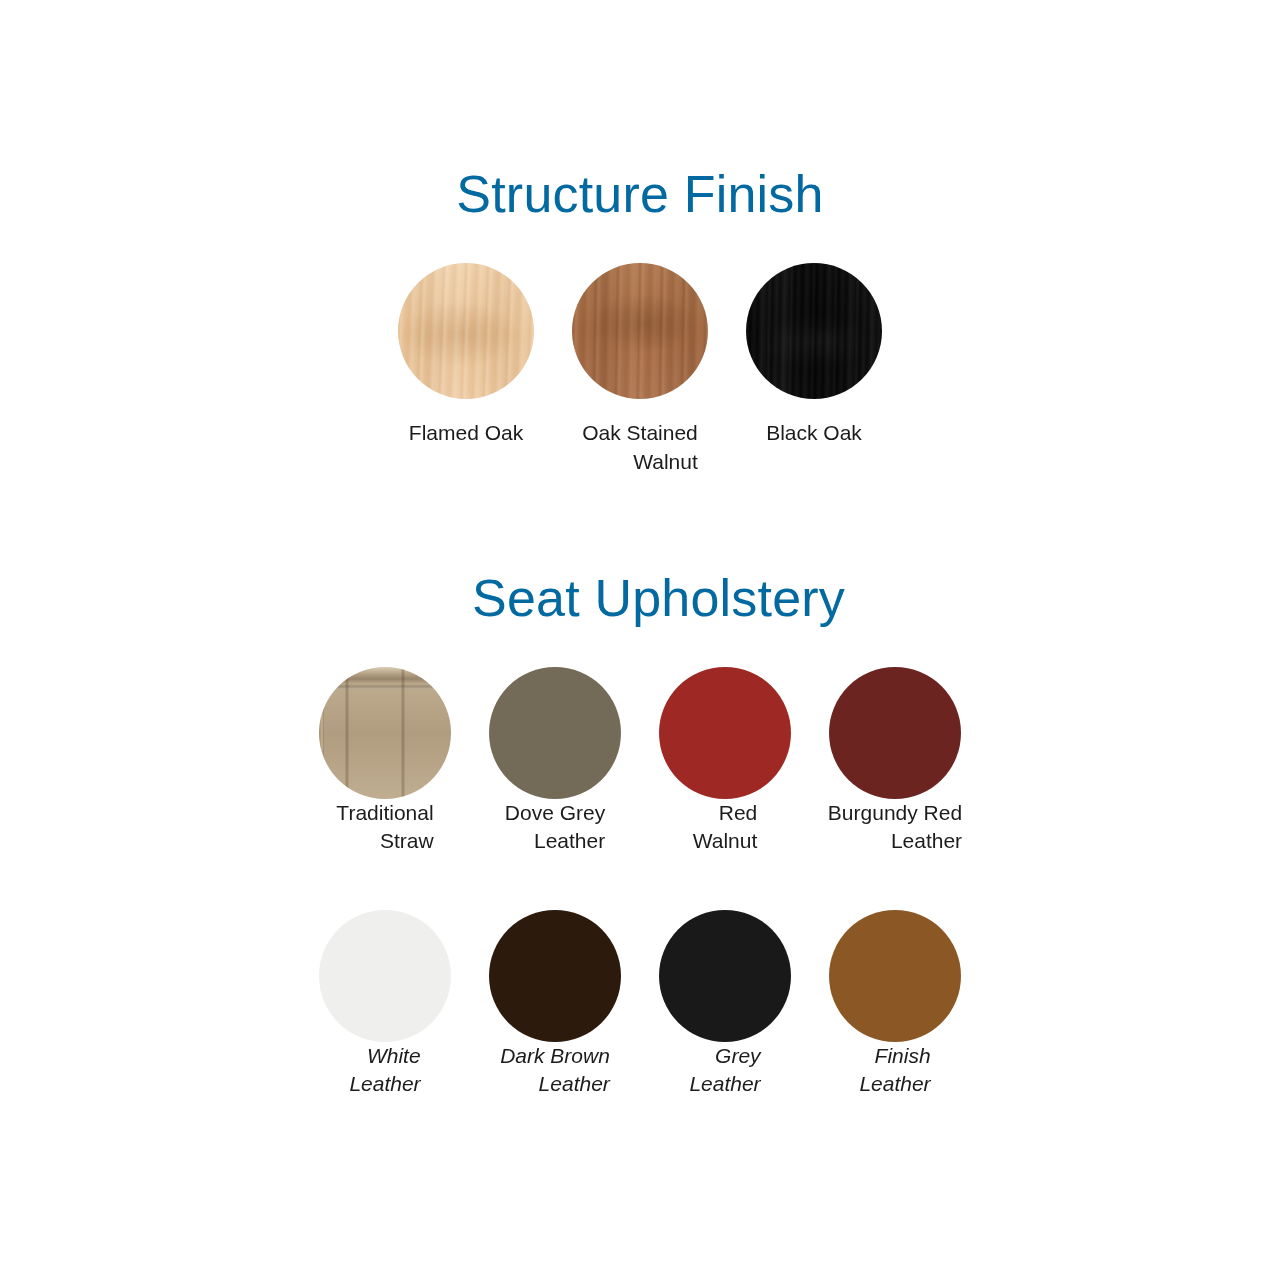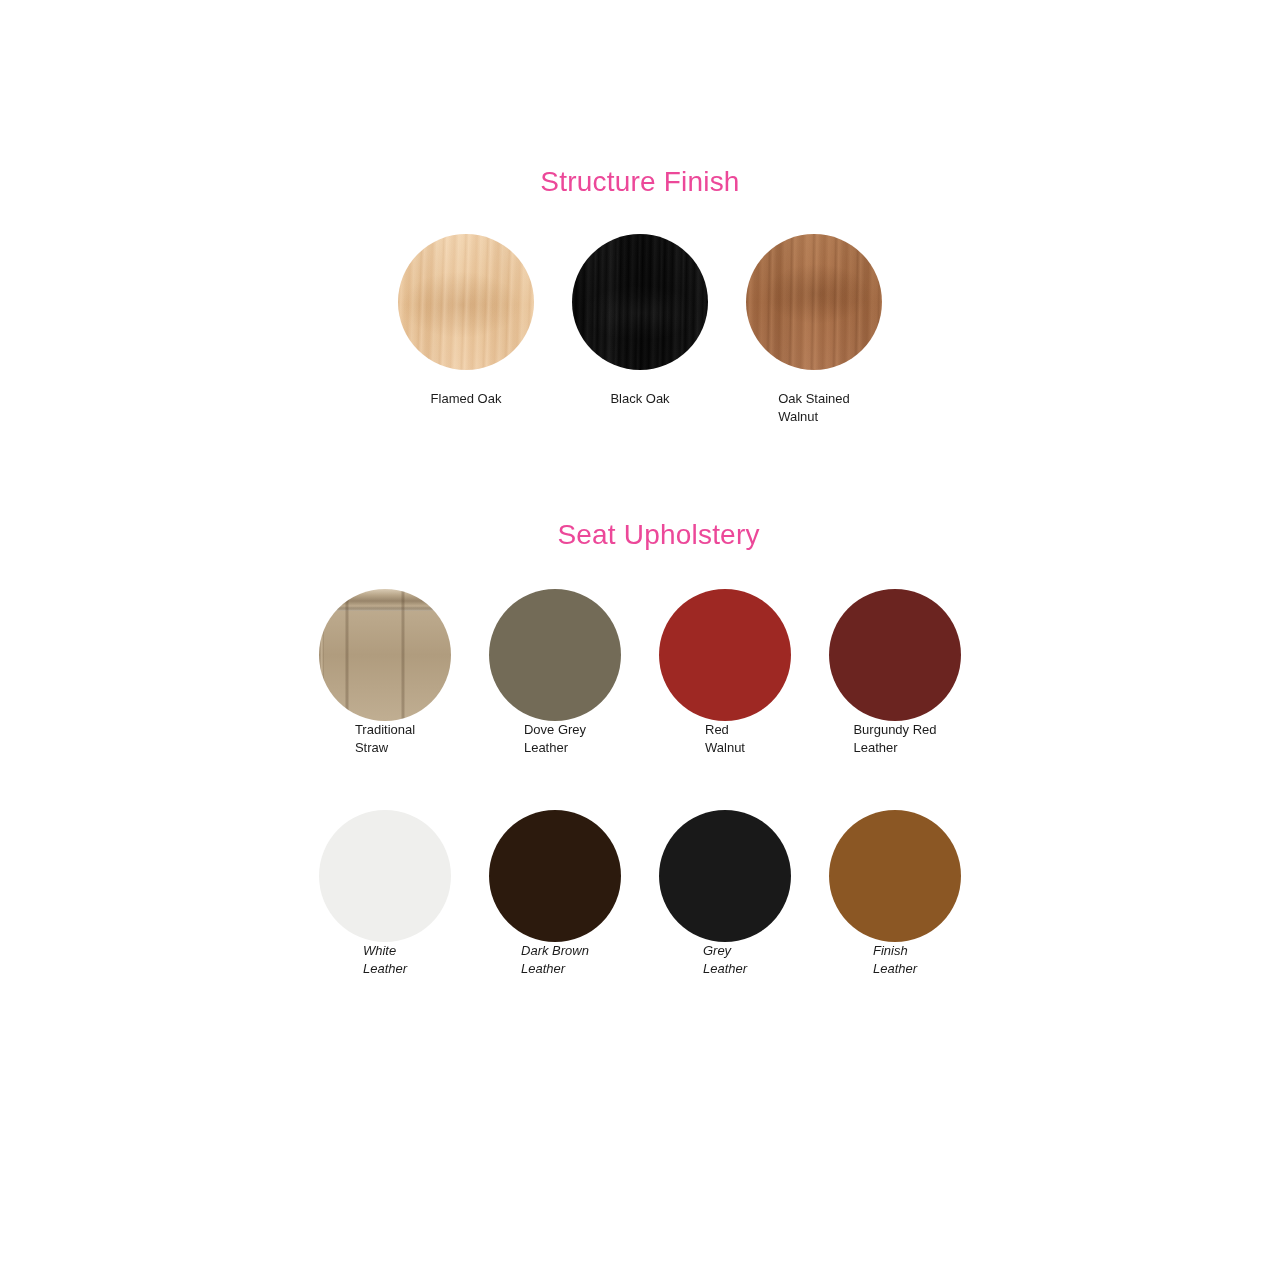--- a/index.html
+++ b/index.html
@@ -19,24 +19,24 @@
   .page {
     position: relative;
     width: 1280px;
     height: 1280px;
     box-sizing: border-box;
   }
 
   
   .section-title {
     text-align: center;
-    font-size: 28px;
+    font-size: 52px;
     font-weight: 400;
     letter-spacing: 0.2px;
-    color: #ec4899;
+    color: #0369a1;
     line-height: 1;
   }
 
   
   .swatch-row {
     display: flex;
     justify-content: center;
     align-items: flex-start;
   }
 
@@ -47,22 +47,22 @@
   }
 
   .swatch-disc {
     border-radius: 50%;
     position: relative;
     overflow: hidden;
     background-repeat: no-repeat;
   }
 
   .swatch-label {
-    text-align: left;
-    font-size: 13px;
+    text-align: right;
+    font-size: 21px;
     line-height: 1.35;
     color: #1c1c1c;
     font-weight: 400;
     white-space: pre-line;
   }
 
   
   #structure-title { margin-top: 168px; }
 
   #structure-row { margin-top: 38px; }
@@ -231,30 +231,30 @@
   <h2 class="section-title" id="structure-title">Structure Finish</h2>
 
   <div class="swatch-row" id="structure-row">
 
     <div class="swatch-cell">
       <div class="swatch-disc grain-flamed-oak"></div>
       <div class="swatch-label">Flamed Oak</div>
     </div>
 
     <div class="swatch-cell">
-      <div class="swatch-disc grain-black-oak"></div>
-      <div class="swatch-label">Black Oak</div>
-    </div>
-
-    <div class="swatch-cell">
       <div class="swatch-disc grain-oak-walnut"></div>
       <div class="swatch-label">Oak Stained
 Walnut</div>
     </div>
 
+    <div class="swatch-cell">
+      <div class="swatch-disc grain-black-oak"></div>
+      <div class="swatch-label">Black Oak</div>
+    </div>
+
   </div>
 
   <h2 class="section-title" id="upholstery-title">Seat Upholstery</h2>
 
   <div class="swatch-row uph-row" id="upholstery-row-1">
 
     <div class="swatch-cell">
       <div class="swatch-disc weave-straw"></div>
       <div class="swatch-label">Traditional
 Straw</div>

